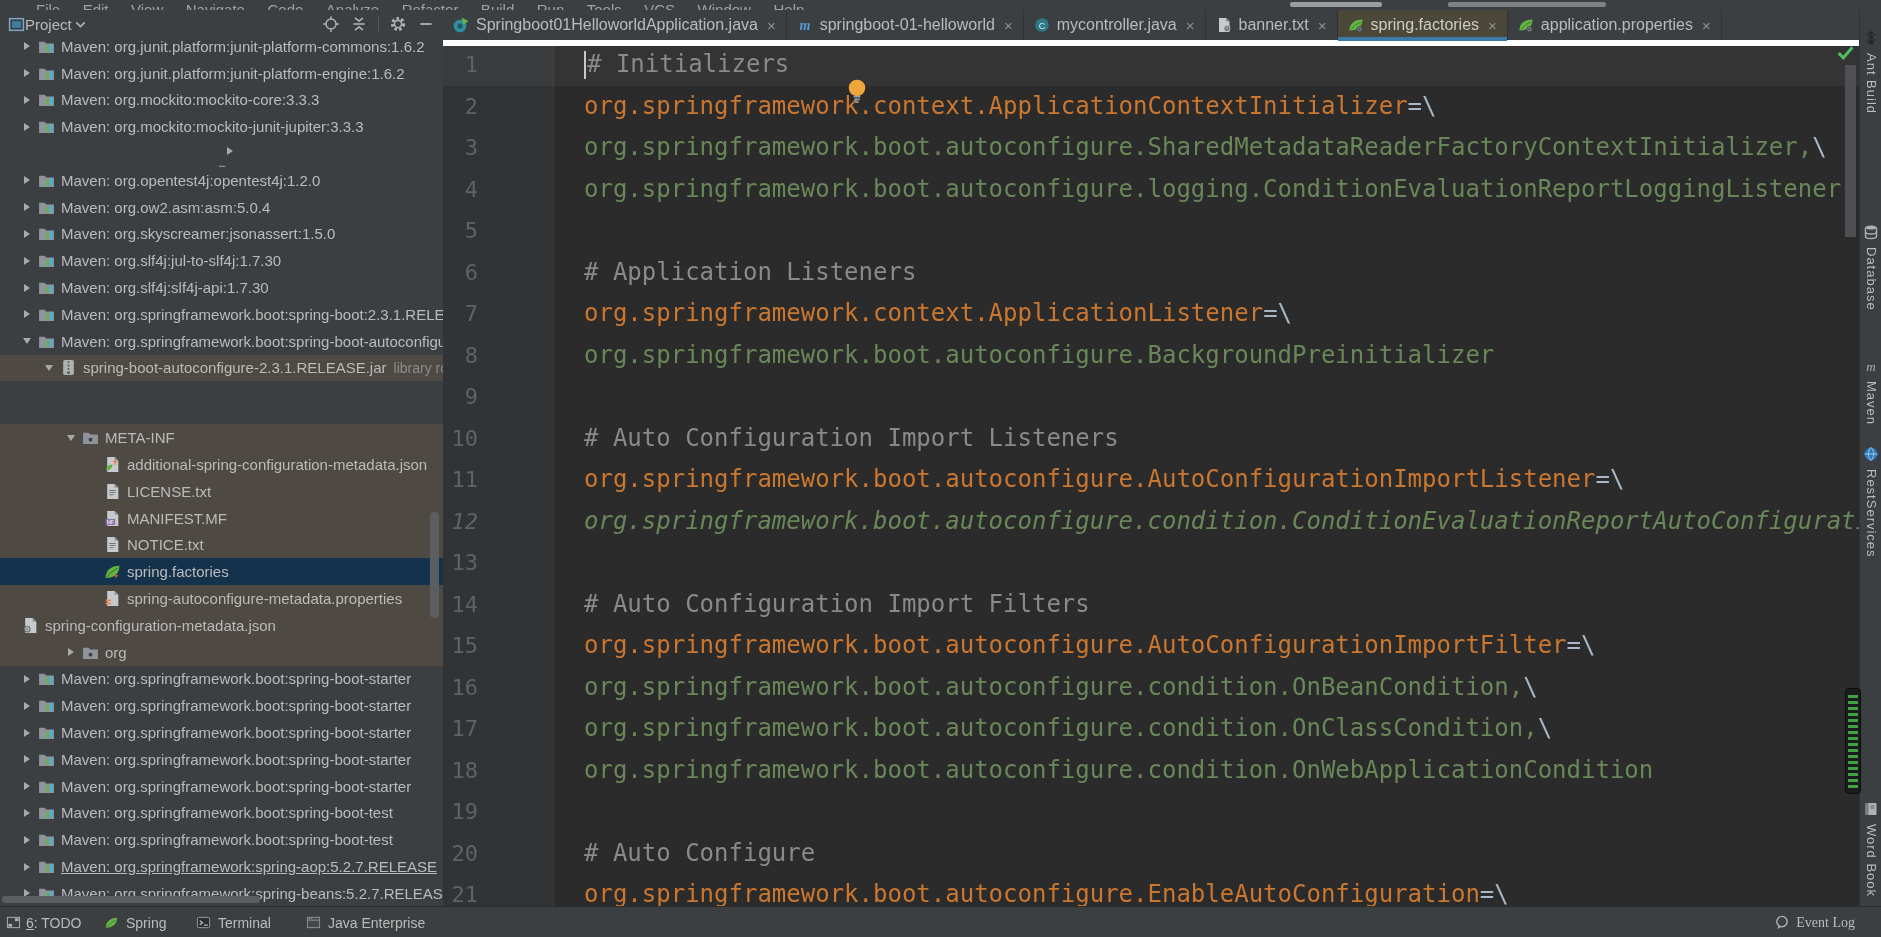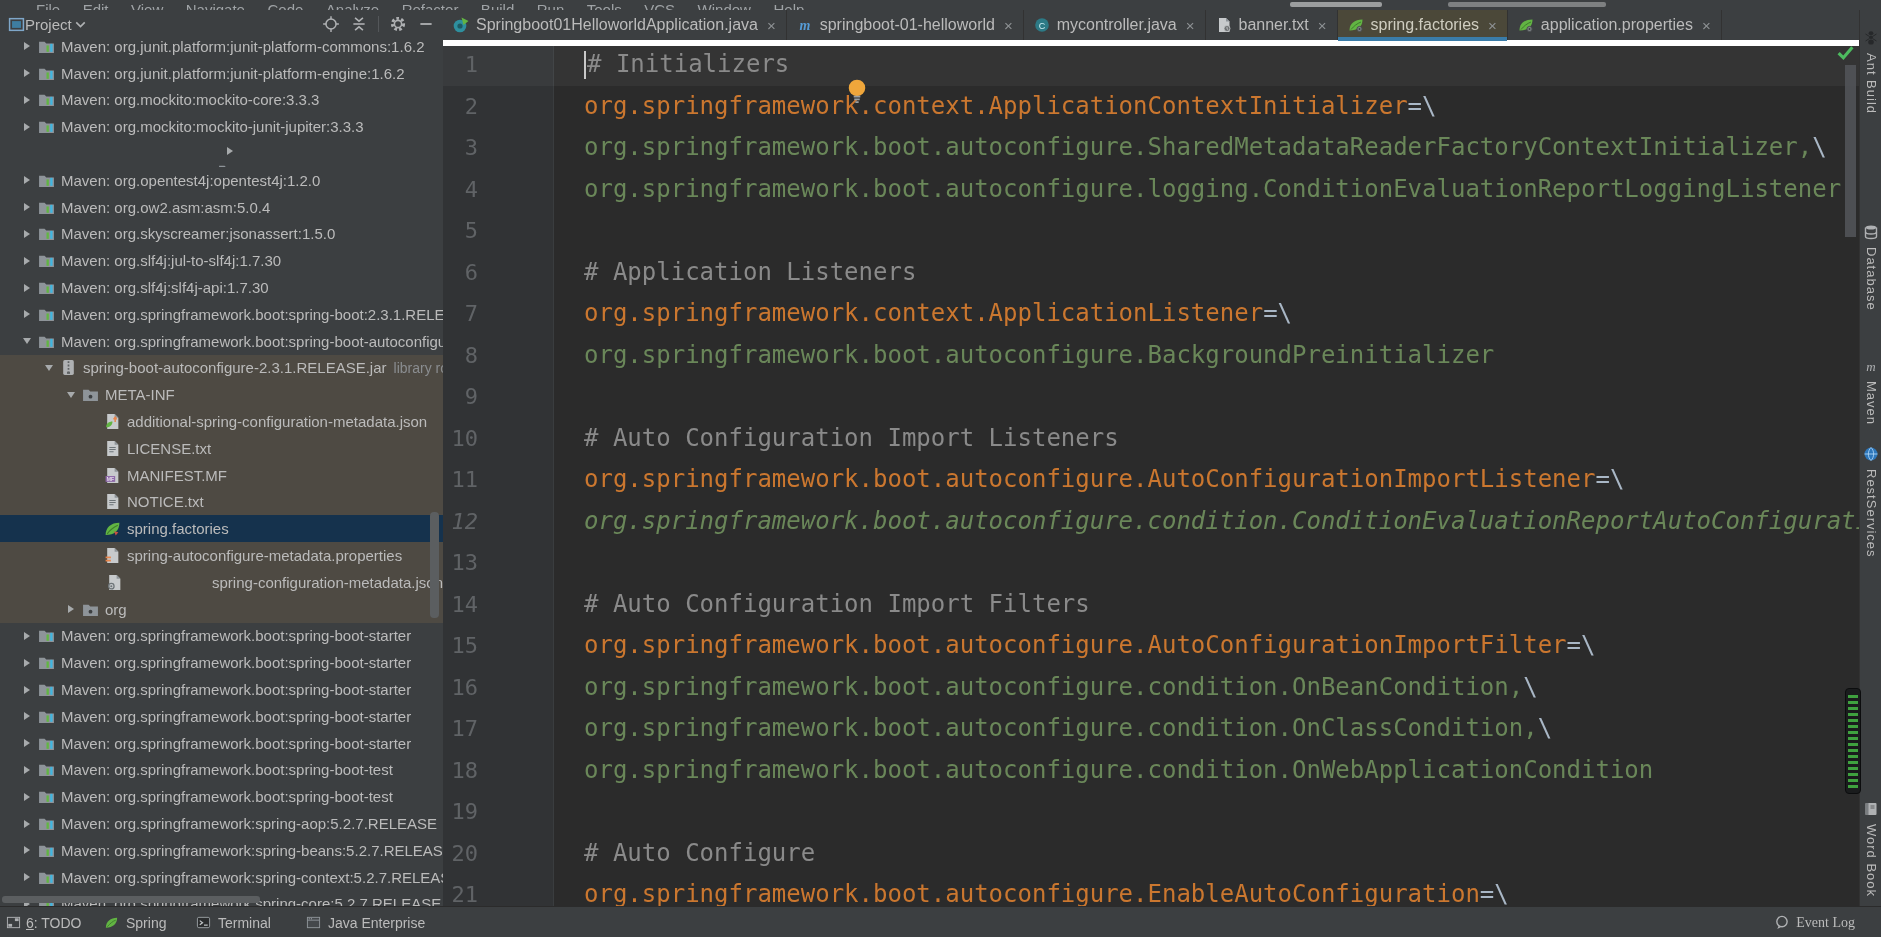--- a/index.html
+++ b/index.html
@@ -267,21 +267,21 @@
           <span class="icon ">
             <svg viewBox="0 0 16 16">
               <rect x="3" y="1" width="10" height="14" rx="1.5" fill="#AFB1B3"></rect>
               <path d="M8 2v10" stroke="#5E6163" stroke-width="1.6" stroke-dasharray="1.8 1.4"></path>
               <rect x="6.6" y="12" width="2.8" height="2" fill="#5E6163"></rect>
             </svg>
           </span>
           <span class="tlabel">spring-boot-autoconfigure-2.3.1.RELEASE.jar</span>
           <span class="tsuffix">library root</span>
         </div>
-        <div class="trow hl" style="padding-left: 60px;">
+        <div class="trow hl" style="padding-left: 60px; margin-top: 43px;">
           <span class="arr exp"></span>
           <span class="icon ">
             <svg viewBox="0 0 16 16">
               <path d="M1 3.5h5.2l1.6 1.7H15v9H1z" fill="#8E9499"></path>
               <circle cx="8" cy="10" r="1.8" fill="#3C3F41"></circle>
             </svg>
           </span>
           <span class="tlabel">META-INF</span>
         </div>
         <div class="trow hl" style="padding-left: 82px;">
@@ -346,21 +346,21 @@
           <span class="icon ">
             <svg viewBox="0 0 16 16">
               <path d="M3 1h7l3.5 3.5V15H3z" fill="#C7CACC"></path>
               <path d="M10 1l3.5 3.5H10z" fill="#8E9499"></path>
               <rect x="1.5" y="9" width="5" height="1.6" fill="#E8854B"></rect>
               <rect x="1.5" y="12" width="5" height="1.6" fill="#E8854B"></rect>
             </svg>
           </span>
           <span class="tlabel">spring-autoconfigure-metadata.properties</span>
         </div>
-        <div class="trow hl" style=" justify-content: space-between;">
+        <div class="trow hl" style="">
           <span class="arr "></span>
           <span class="icon ">
             <svg viewBox="0 0 16 16">
               <path d="M3 1h7l3.5 3.5V15H3z" fill="#C7CACC"></path>
               <path d="M10 1l3.5 3.5H10z" fill="#8E9499"></path>
               <circle cx="5" cy="11.5" r="2.6" fill="none" stroke="#6E7579" stroke-width="1.2"></circle>
               <circle cx="5" cy="11.5" r="1" fill="#6E7579"></circle>
             </svg>
           </span>
           <span class="tlabel">spring-configuration-metadata.json</span>
@@ -445,21 +445,21 @@
           <span class="arr col"></span>
           <span class="icon ">
             <svg viewBox="0 0 16 16">
               <path d="M1 3.5h5.2l1.6 1.7H15v9H1z" fill="#8E9499"></path>
               <rect x="8" y="7" width="2.2" height="6" fill="#62B543"></rect>
               <rect x="11.5" y="5.5" width="2.2" height="7.5" fill="#40B6E0"></rect>
             </svg>
           </span>
           <span class="tlabel">Maven: org.springframework.boot:spring-boot-test</span>
         </div>
-        <div class="trow" style="padding-left: 16px;">
+        <div class="trow" style="padding-left: 16px; text-decoration: underline;">
           <span class="arr col"></span>
           <span class="icon ">
             <svg viewBox="0 0 16 16">
               <path d="M1 3.5h5.2l1.6 1.7H15v9H1z" fill="#8E9499"></path>
               <rect x="8" y="7" width="2.2" height="6" fill="#62B543"></rect>
               <rect x="11.5" y="5.5" width="2.2" height="7.5" fill="#40B6E0"></rect>
             </svg>
           </span>
           <span class="tlabel">Maven: org.springframework:spring-aop:5.2.7.RELEASE</span>
         </div>

